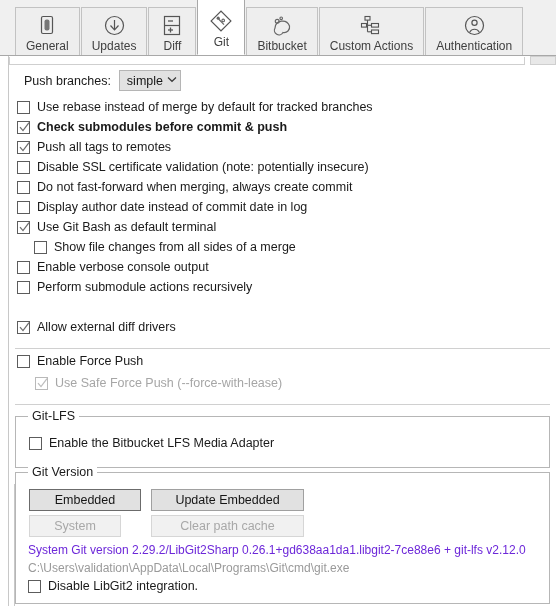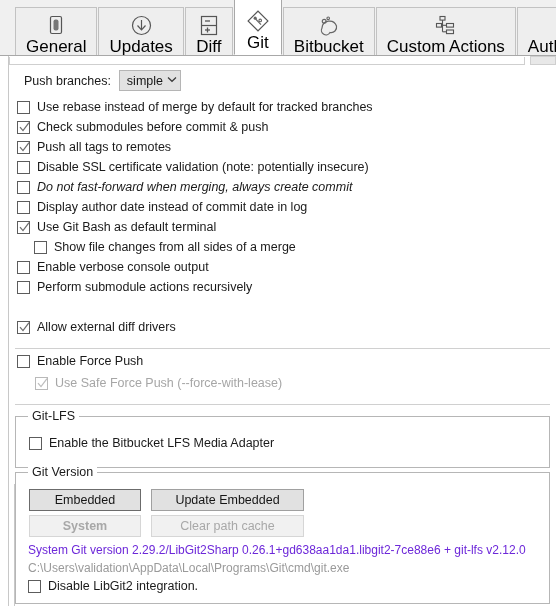--- a/index.html
+++ b/index.html
@@ -54,22 +54,22 @@
   }
   .tab .ticon {
     height: 22px;
     width: 26px;
     display: flex;
     align-items: center;
     justify-content: center;
     margin-bottom: 3px;
   }
   .tab .tlabel {
-    font-size: 17px;
-    color: #000000;
+    font-size: 12px;
+    color: #404040;
     white-space: nowrap;
     line-height: 15px;
   }
 
   
   .pane {
     position: absolute;
     left: 0; top: 56px;
     width: 556px;
     height: 550px;
@@ -322,21 +322,21 @@
     </span>
   </div>
 
   <div class="row" style="left:17px; top:44px;">
     <label class="cb">
       <span class="box"></span>
       <span class="txt">Use rebase instead of merge by default for tracked branches</span>
     </label>
   </div>
 
-  <div class="row" style="left:17px; top:64px;">
+  <div class="row" style="left:17px; top:64px;font-weight:bold;">
     <label class="cb">
       <span class="box">
         <svg class="tick" viewBox="0 0 11 13">
             <polyline points="1,6.2 4,9.6 10,1.6" fill="none" stroke="#6d6d6d" stroke-width="1.25"></polyline>
           </svg>
       </span>
       <span class="txt">Check submodules before commit &amp; push</span>
     </label>
   </div>
 
@@ -351,21 +351,21 @@
     <label class="cb">
       <span class="box">
         <svg class="tick" viewBox="0 0 11 13">
             <polyline points="1,6.2 4,9.6 10,1.6" fill="none" stroke="#6d6d6d" stroke-width="1.25"></polyline>
           </svg>
       </span>
       <span class="txt">Push all tags to remotes</span>
     </label>
   </div>
 
-  <div class="row" style="left:17px; top:124px;font-style:italic;">
+  <div class="row" style="left:17px; top:124px;">
     <label class="cb">
       <span class="box"></span>
       <span class="txt">Do not fast-forward when merging, always create commit</span>
     </label>
   </div>
 
   <div class="row" style="left:17px; top:144px;">
     <label class="cb">
       <span class="box"></span>
       <span class="txt">Display author date instead of commit date in log</span>
@@ -446,21 +446,21 @@
         <span class="txt">Enable the Bitbucket LFS Media Adapter</span>
       </label>
     </div>
   </div>
 
   <div class="group" style="left:15px; top:416px; width:535px; height:132px;">
     <span class="group-title">Git Version</span>
 
     <button class="btn primary" style="position:absolute; left:13px; top:16px; width:112px; height:22px;">Embedded</button>
     <button class="btn" style="position:absolute; left:135px; top:16px; width:153px; height:22px;">Update Embedded</button>
-    <button class="btn disabled" style="position:absolute; left:13px; top:42px; width:112px; height:22px;font-weight:bold;">System</button>
+    <button class="btn disabled" style="position:absolute; left:13px; top:42px; width:92px; height:22px;">System</button>
     <button class="btn disabled" style="position:absolute; left:135px; top:42px; width:153px; height:22px;">Clear path cache</button>
 
     <div class="mono-ver" style="position:absolute; left:12px; top:70px;">System Git version 2.29.2/LibGit2Sharp 0.26.1+gd638aa1da1.libgit2-7ce88e6 + git-lfs v2.12.0</div>
     <div class="path-ver" style="position:absolute; left:12px; top:88px;">C:\Users\validation\AppData\Local\Programs\Git\cmd\git.exe</div>
 
     <div class="row" style="left:12px; top:106px;">
       <label class="cb">
         <span class="box"></span>
         <span class="txt">Disable LibGit2 integration.</span>
       </label>

